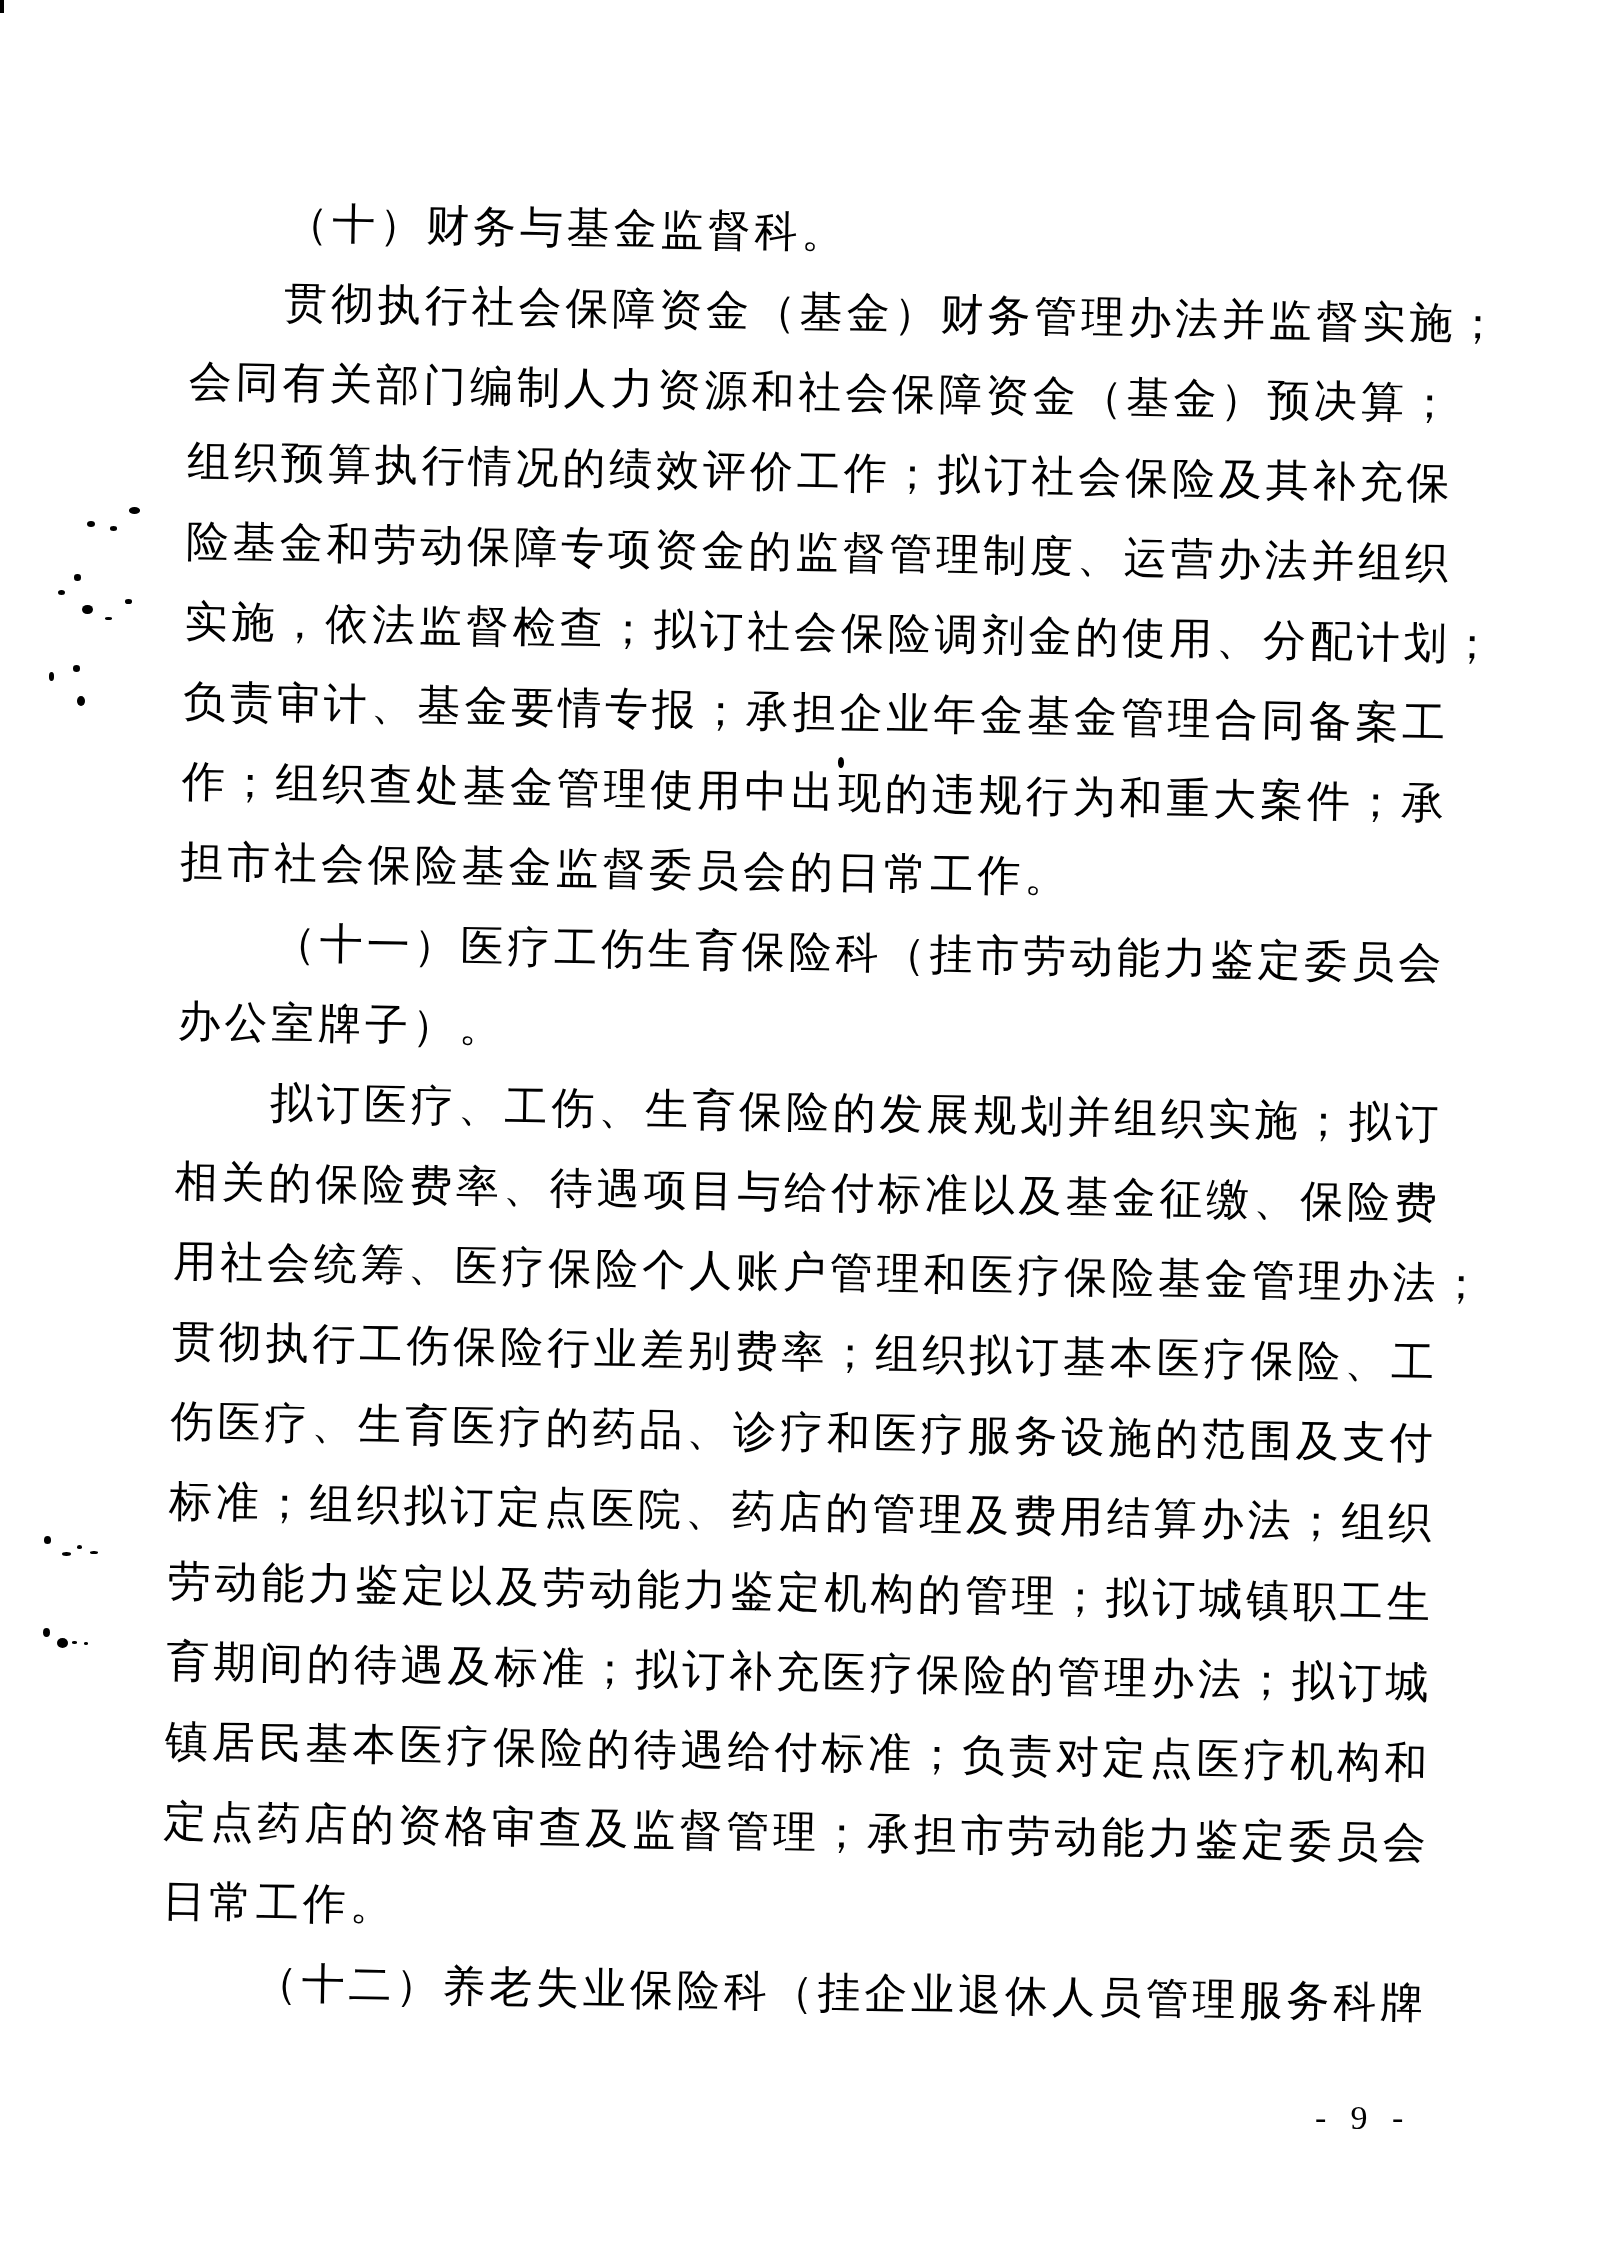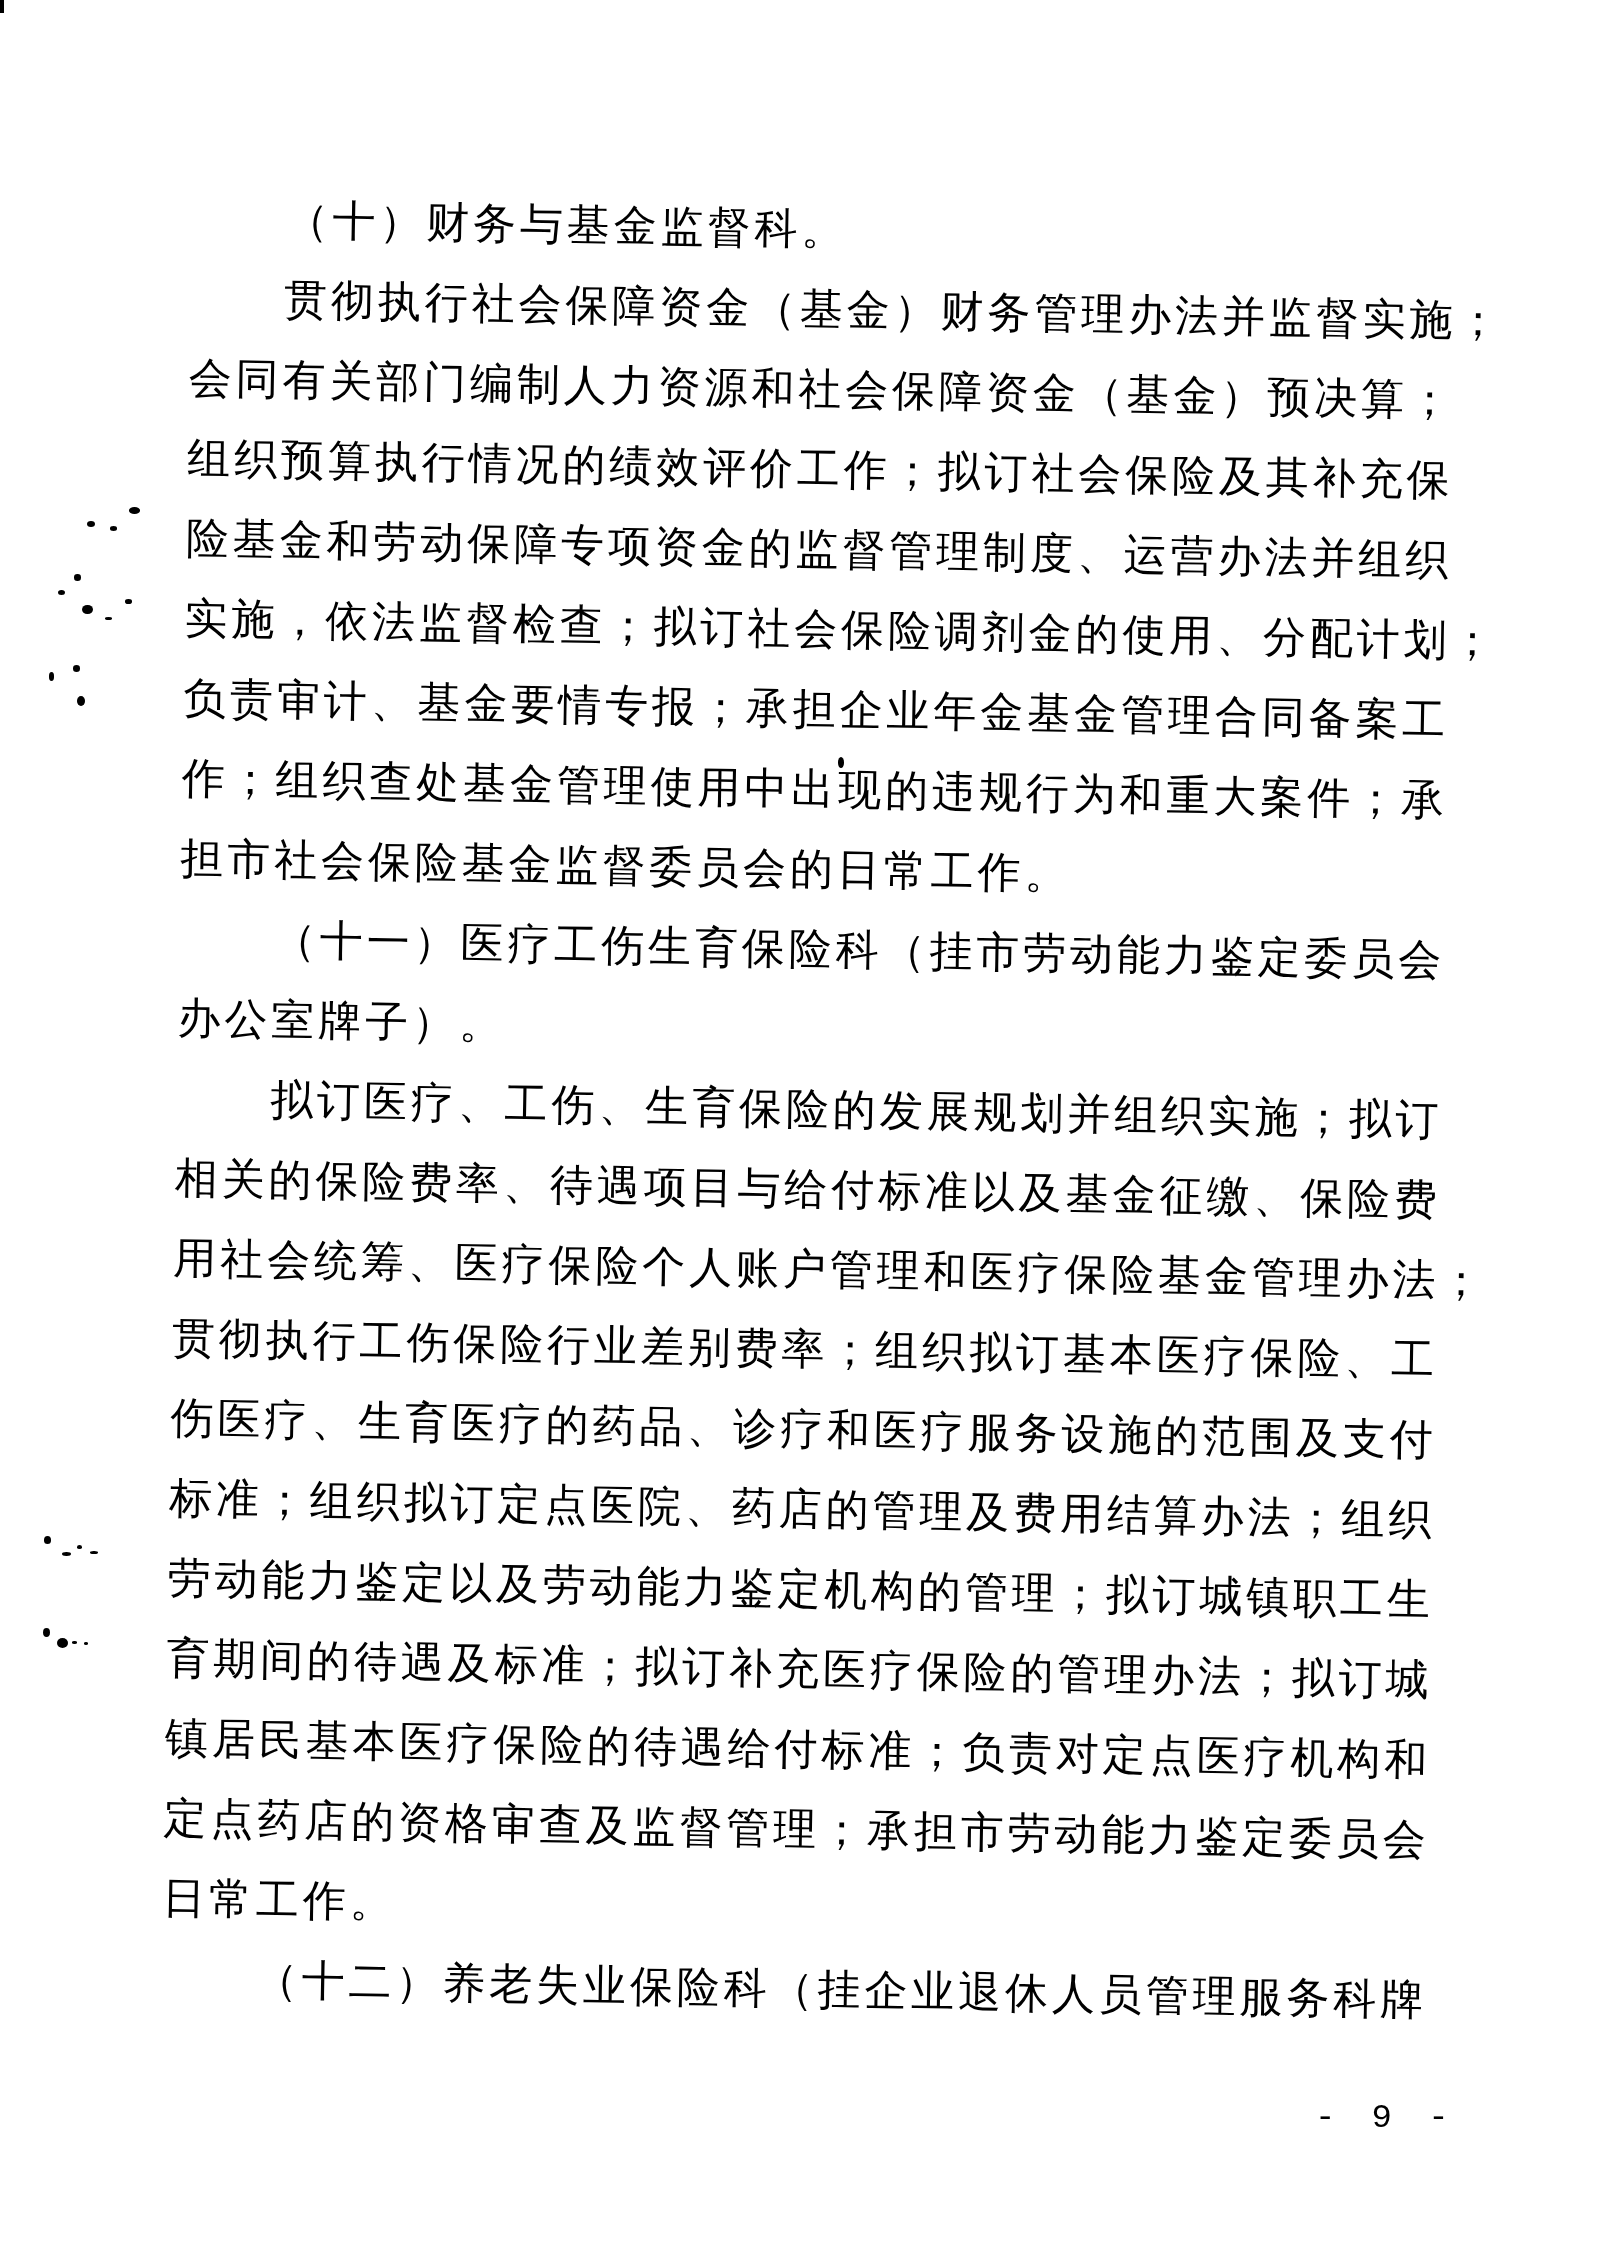--- a/index.html
+++ b/index.html
@@ -6,21 +6,21 @@
     margin: 0;
     padding: 0;
     background: #e8e8e8;
   }
   .page {
     position: relative;
     width: 1624px;
     height: 2261px;
     background: #ffffff;
     overflow: hidden;
-    font-family: Liberation Mono, monospace;
+    font-family: Liberation Serif, serif;
     color: #000000;
   }
   .text-block {
     position: absolute;
     left: 176px;
     top: 193px;
     width: 1305px;
     transform: rotate(1.0deg);
     transform-origin: 50% 50%;
   }

